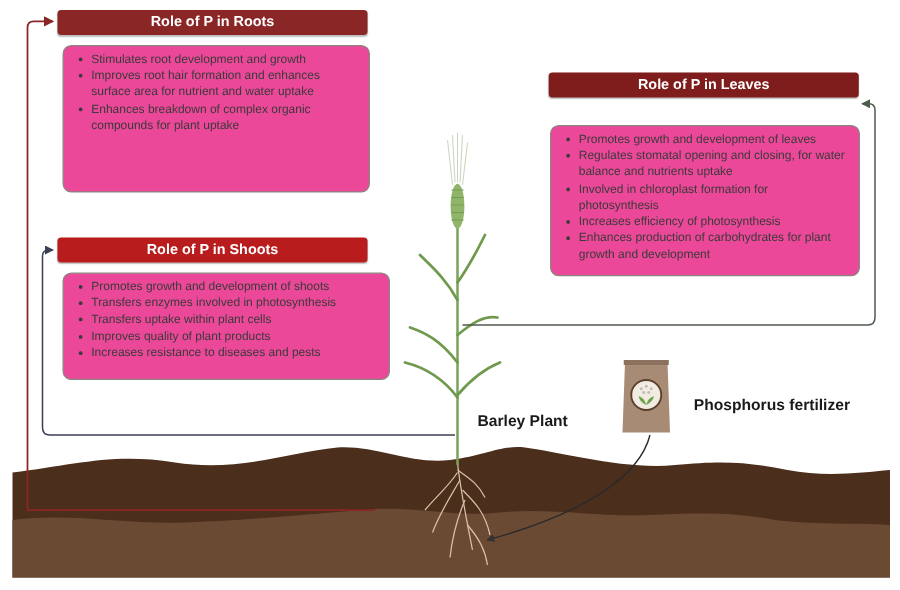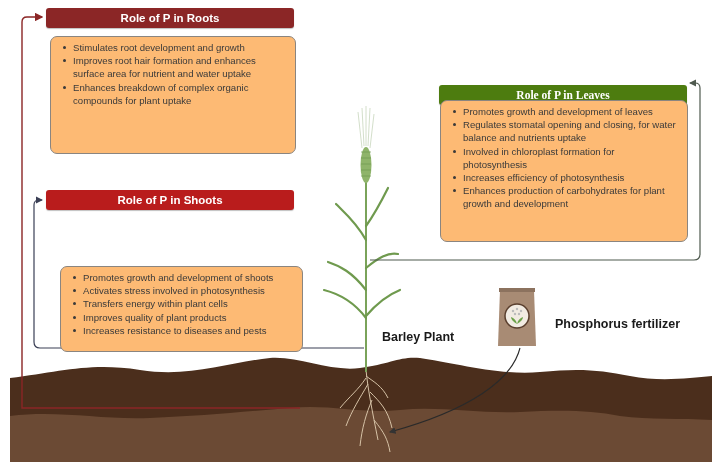--- a/index.html
+++ b/index.html
@@ -1,18 +1,18 @@
 <!DOCTYPE html>
 <html><head>
 <meta charset="utf-8">
 <style>
   html,body{margin:0;padding:0;background:#ffffff;}
   body{width:720px;height:472px;position:relative;overflow:hidden;font-family:"Liberation Sans",sans-serif;}
   .hdr{position:absolute;height:20px;border-radius:3px;color:#fff;font-weight:bold;font-size:11.5px;line-height:20px;text-align:center;box-shadow:0 1px 1px rgba(0,0,0,.25);}
-  .box{position:absolute;border:1.5px solid #8a8580;border-radius:7px;background:#fdba74;box-sizing:border-box;padding:4px 8px 4px 10px;}
+  .box{position:absolute;border:1.5px solid #8a8580;border-radius:7px;background:#ec4899;box-sizing:border-box;padding:4px 8px 4px 10px;}
   .box ul{margin:0;padding:0 0 0 12px;list-style:none;}
   .box li{position:relative;font-size:9.6px;line-height:13.2px;color:#3a3a3a;}
   .box li::before{content:"";position:absolute;left:-10px;top:5px;width:3px;height:3px;border-radius:50%;background:#3a3a3a;}
   .lbl{position:absolute;font-weight:bold;color:#1a1a1a;}
   svg{position:absolute;left:0;top:0;}
 </style>
 </head>
 <body>
 
 <svg width="720" height="472">
@@ -99,32 +99,32 @@
 <div class="hdr" style="left:46px;top:8px;width:248px;background:#8b2626;">Role of P in Roots</div>
 <div class="box" style="left:50px;top:36px;width:246px;height:118px;">
   <ul>
     <li>Stimulates root development and growth</li>
     <li>Improves root hair formation and enhances surface area for nutrient and water uptake</li>
     <li>Enhances breakdown of complex organic compounds for plant uptake</li>
   </ul>
 </div>
 
 <div class="hdr" style="left:46px;top:190px;width:248px;background:#b91c1c;">Role of P in Shoots</div>
-<div class="box" style="left:60px;top:218px;width:243px;height:86px;margin-top:48px;">
+<div class="box" style="left:50px;top:218px;width:262px;height:86px;">
   <ul>
     <li>Promotes growth and development of shoots</li>
-    <li>Activates stress involved in photosynthesis</li>
-    <li>Transfers energy within plant cells</li>
+    <li>Transfers enzymes involved in photosynthesis</li>
+    <li>Transfers uptake within plant cells</li>
     <li>Improves quality of plant products</li>
     <li>Increases resistance to diseases and pests</li>
   </ul>
 </div>
 
-<div class="hdr" style="left:439px;top:85px;width:248px;background:#4d7c0f;font-family:Liberation Serif, serif;">Role of P in Leaves</div>
-<div class="box" style="left:440px;top:100px;width:248px;height:142px;">
+<div class="hdr" style="left:439px;top:58px;width:248px;background:#7f1d1d;">Role of P in Leaves</div>
+<div class="box" style="left:440px;top:100px;width:248px;height:121px;">
   <ul>
     <li>Promotes growth and development of leaves</li>
     <li>Regulates stomatal opening and closing, for water balance and nutrients uptake</li>
     <li>Involved in chloroplast formation for photosynthesis</li>
     <li>Increases efficiency of photosynthesis</li>
     <li>Enhances production of carbohydrates for plant growth and development</li>
   </ul>
 </div>
 
 <div class="lbl" style="left:382px;top:330px;font-size:12.5px;">Barley Plant</div>

